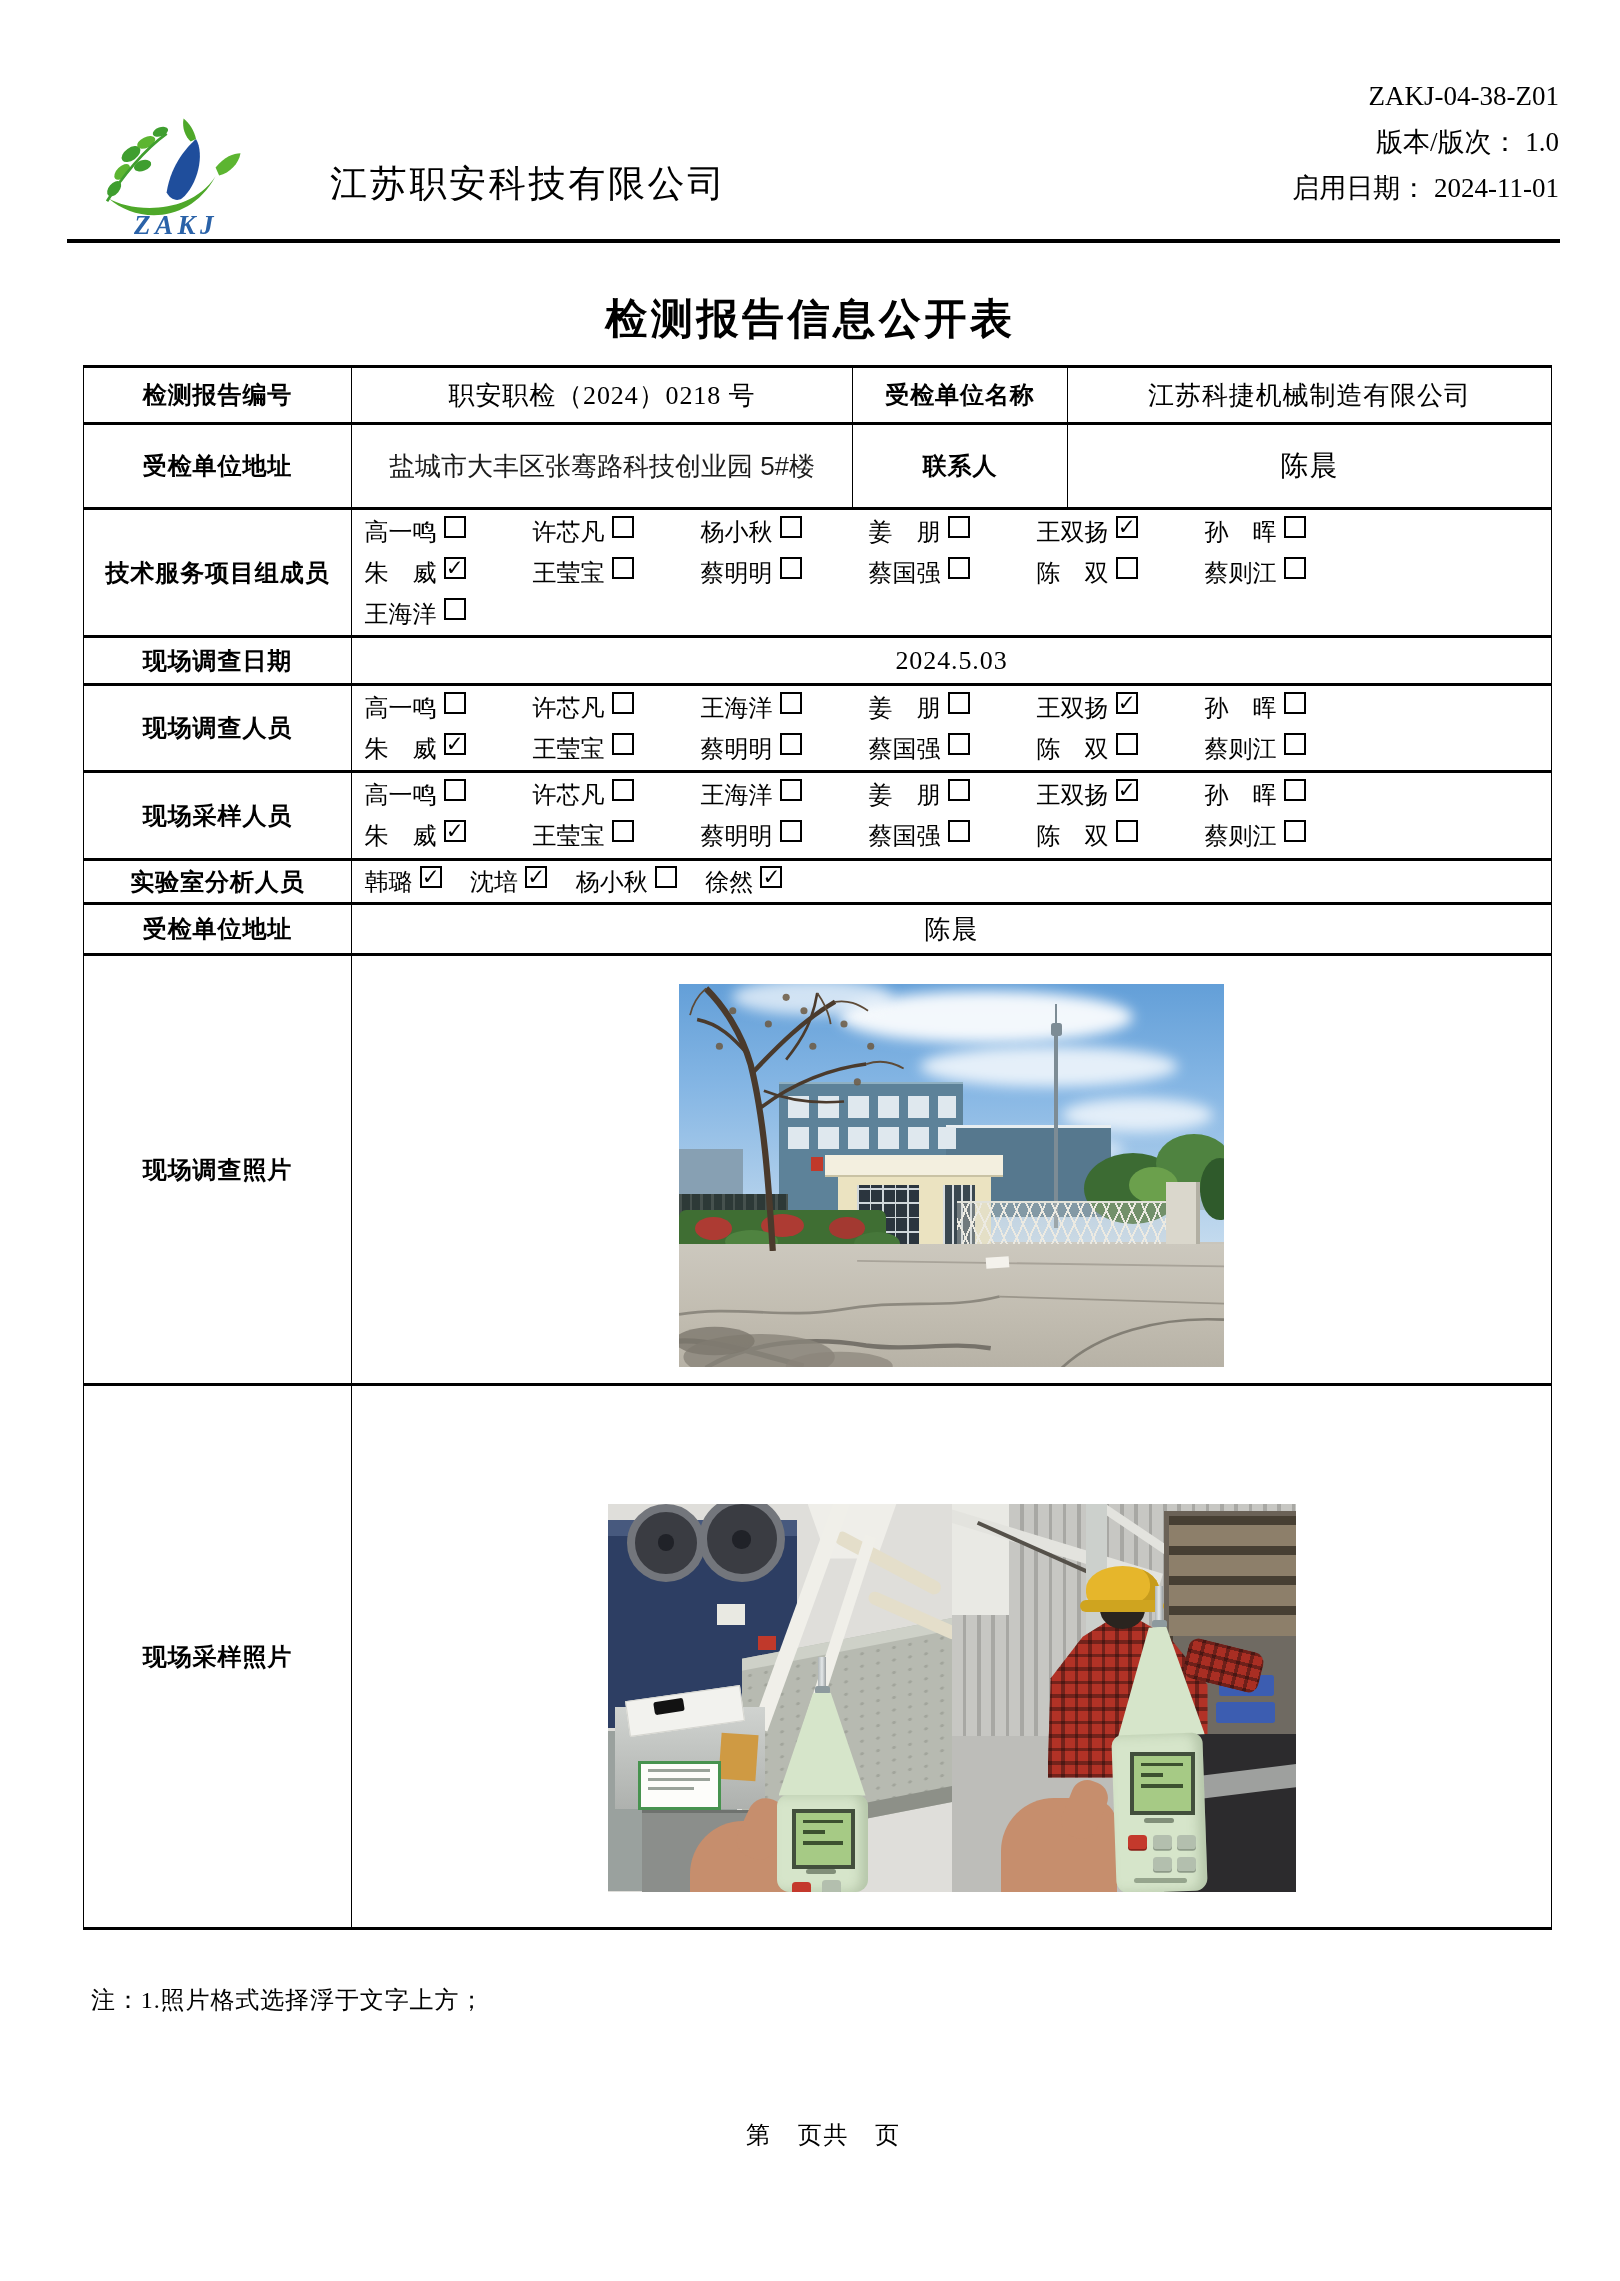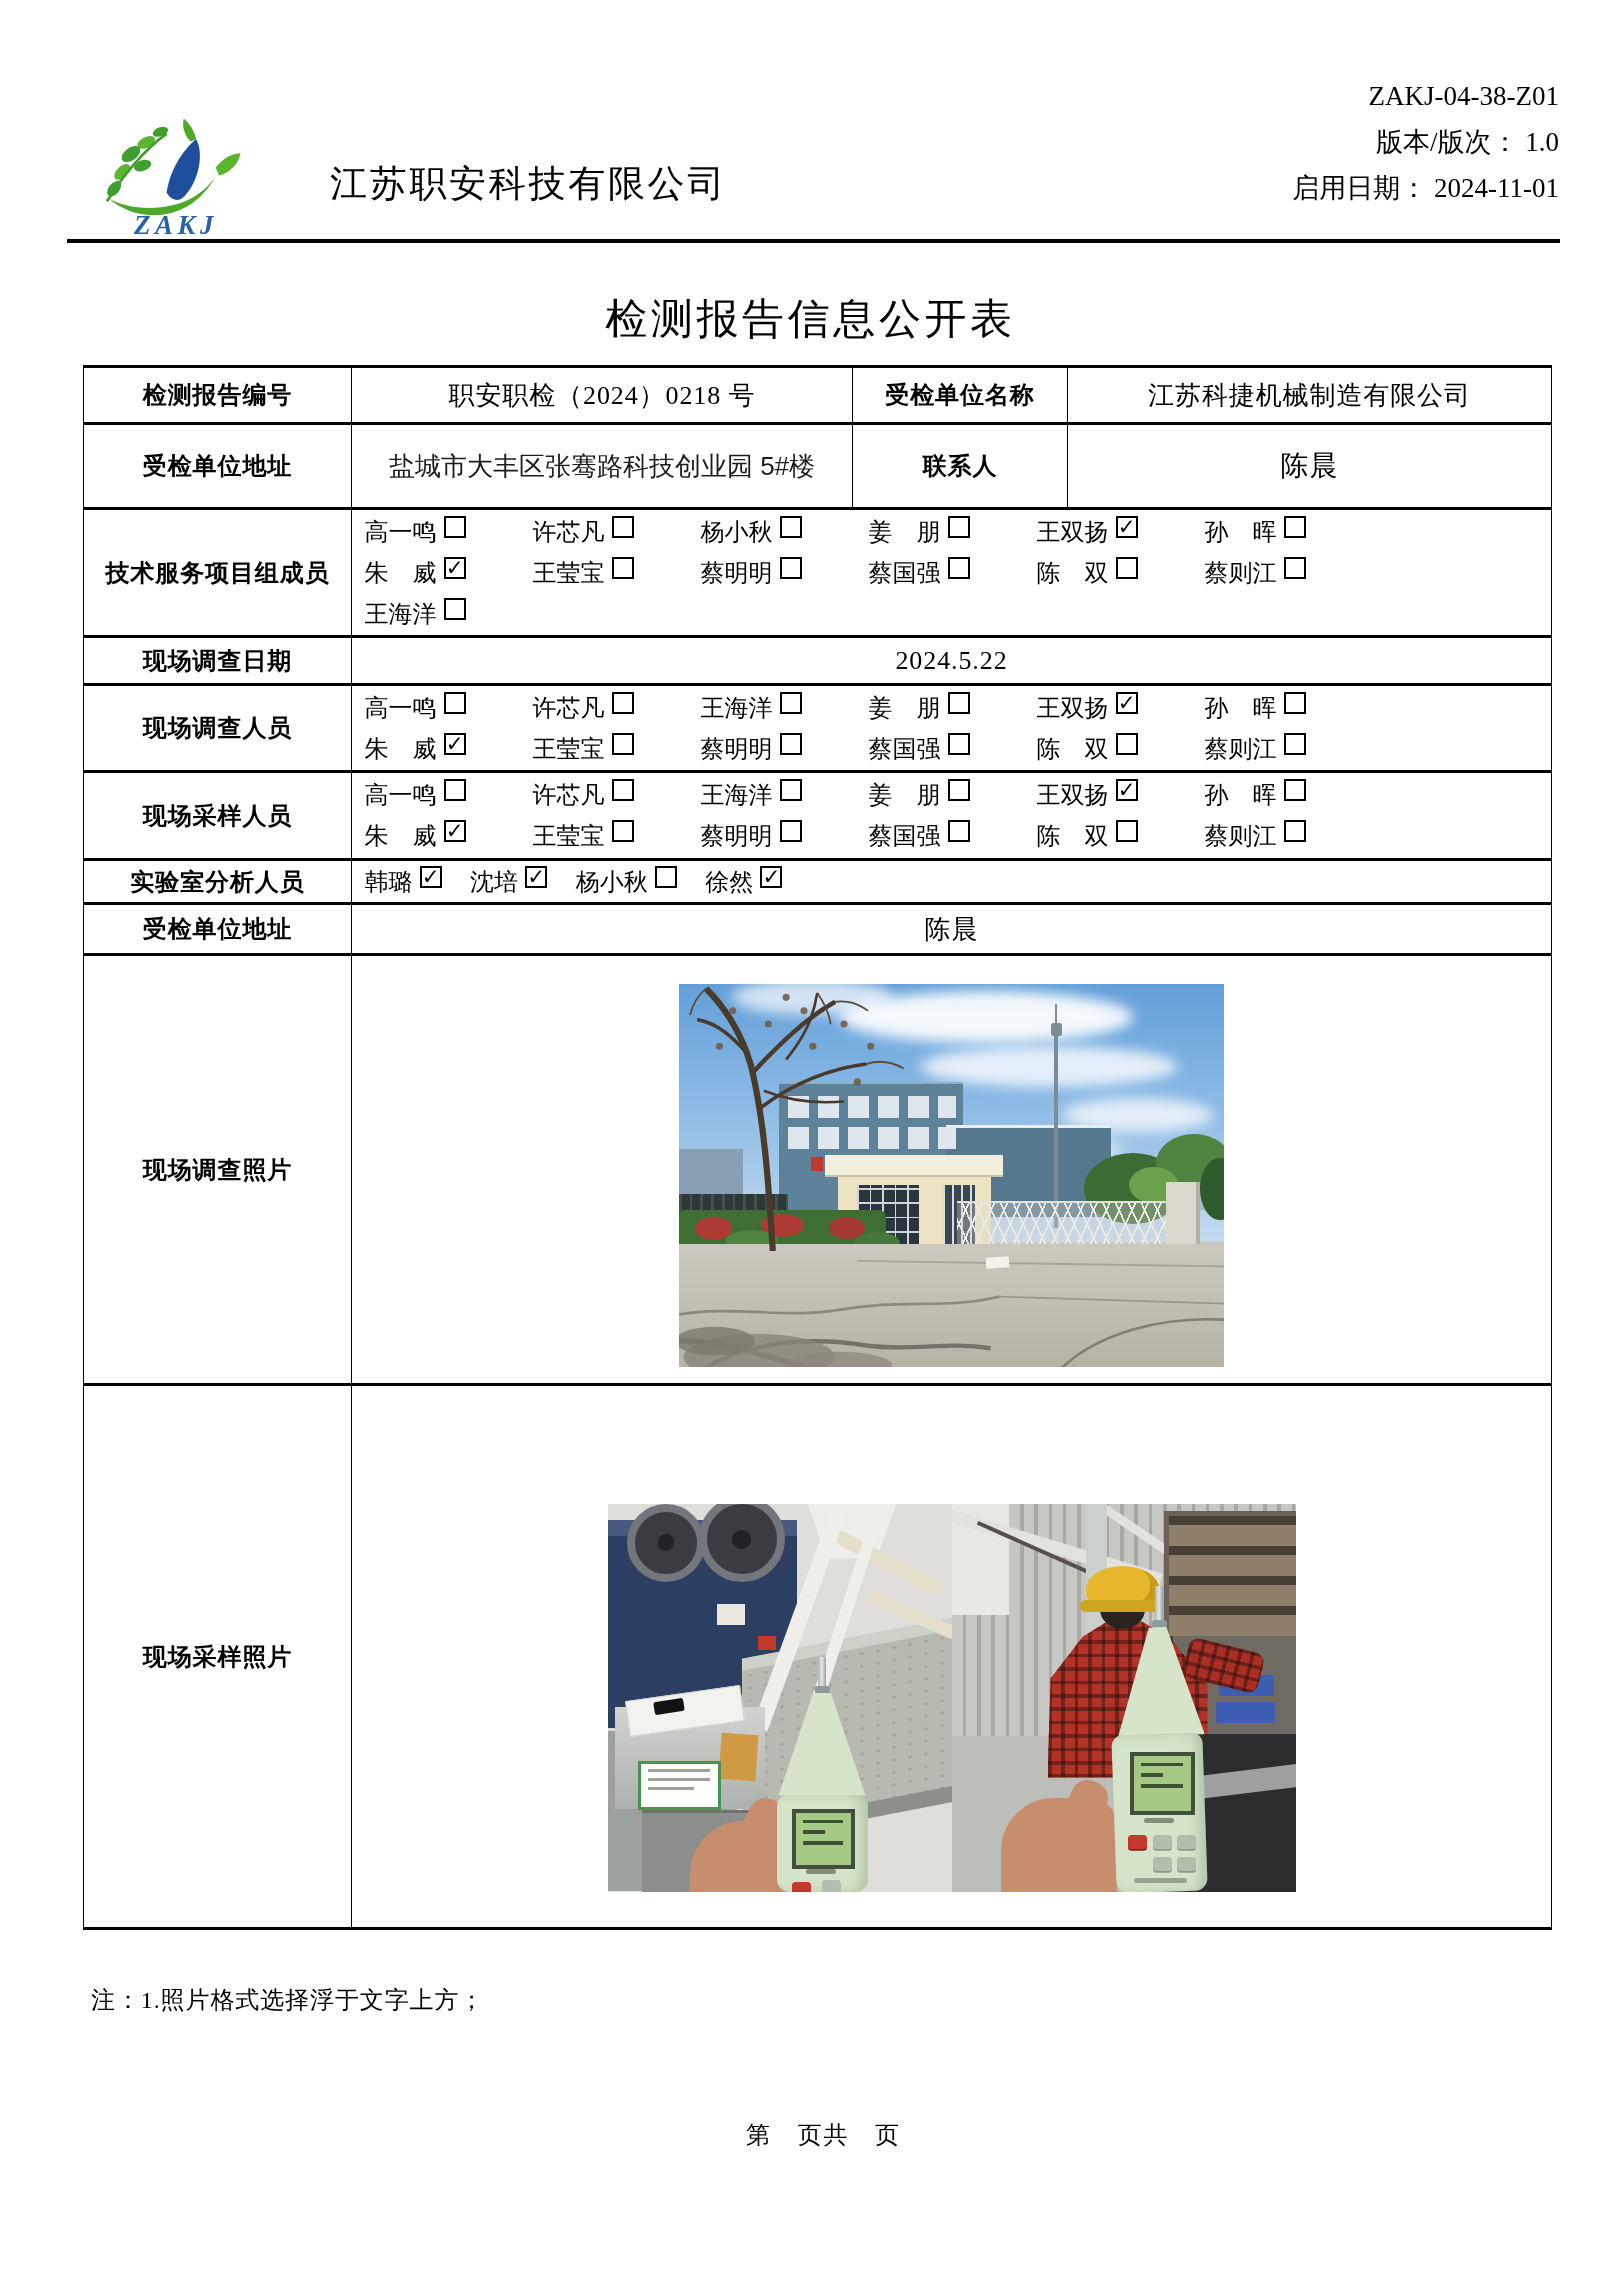--- a/index.html
+++ b/index.html
@@ -10,21 +10,21 @@
   .hdr-logo{position:absolute;left:82px;top:114px;width:196px;height:129px;}
   .hdr-logo svg{display:block;}
   .logo-zakj{position:absolute;left:52px;top:96px;font-size:27px;font-weight:700;font-style:italic;
              letter-spacing:4.5px;color:#2a62a8;font-family:"Liberation Serif",serif;}
   .hdr-company{position:absolute;left:294px;top:159px;font-size:37px;letter-spacing:2.7px;margin-left:36px;}
   .hdr-right{position:absolute;right:62px;top:73px;text-align:right;font-size:27px;line-height:46px;}
   .hdr-rule{position:absolute;left:67px;top:239px;width:1493px;height:3.6px;background:#000;}
 
   
   .doc-title{position:absolute;left:0;top:291px;width:1621px;text-align:center;
-             font-size:42px;font-weight:400;letter-spacing:3.6px;}
+             font-size:42px;font-weight:700;letter-spacing:3.6px;}
 
   
   .tbl-wrap{position:absolute;left:83px;top:365px;}
   table.form{border-collapse:collapse;table-layout:fixed;width:1468px;}
   table.form td{border:1.8px solid #000;border-top-width:3.6px;border-bottom-width:3.6px;
                 padding:0;vertical-align:middle;overflow:hidden;}
   td.lbl{font-weight:700;font-size:24px;text-align:center;line-height:1.5;letter-spacing:0.9px;padding:0 12.5px;}
   td.val{font-size:26px;text-align:center;letter-spacing:0.9px;}
   td.val.bold{font-weight:400;}
   td.val.big{font-size:28px;}
@@ -271,21 +271,21 @@
                   <span class="person">
                     <span>王海洋</span>
                     <span class="cbox"></span>
                   </span>
                 </div>
               </div>
         </td>
       </tr>
       <tr style="height:48px">
         <td class="lbl">现场调查日期</td>
-        <td class="val" colspan="3">2024.5.22</td>
+        <td class="val" colspan="3">2024.5.03</td>
       </tr>
       <tr style="height:87px">
         <td class="lbl">现场调查人员</td>
         <td class="names" colspan="3">
           <div>
                 <div class="people-line">
                   <span class="person">
                     <span>高一鸣</span>
                     <span class="cbox"></span>
                   </span>

